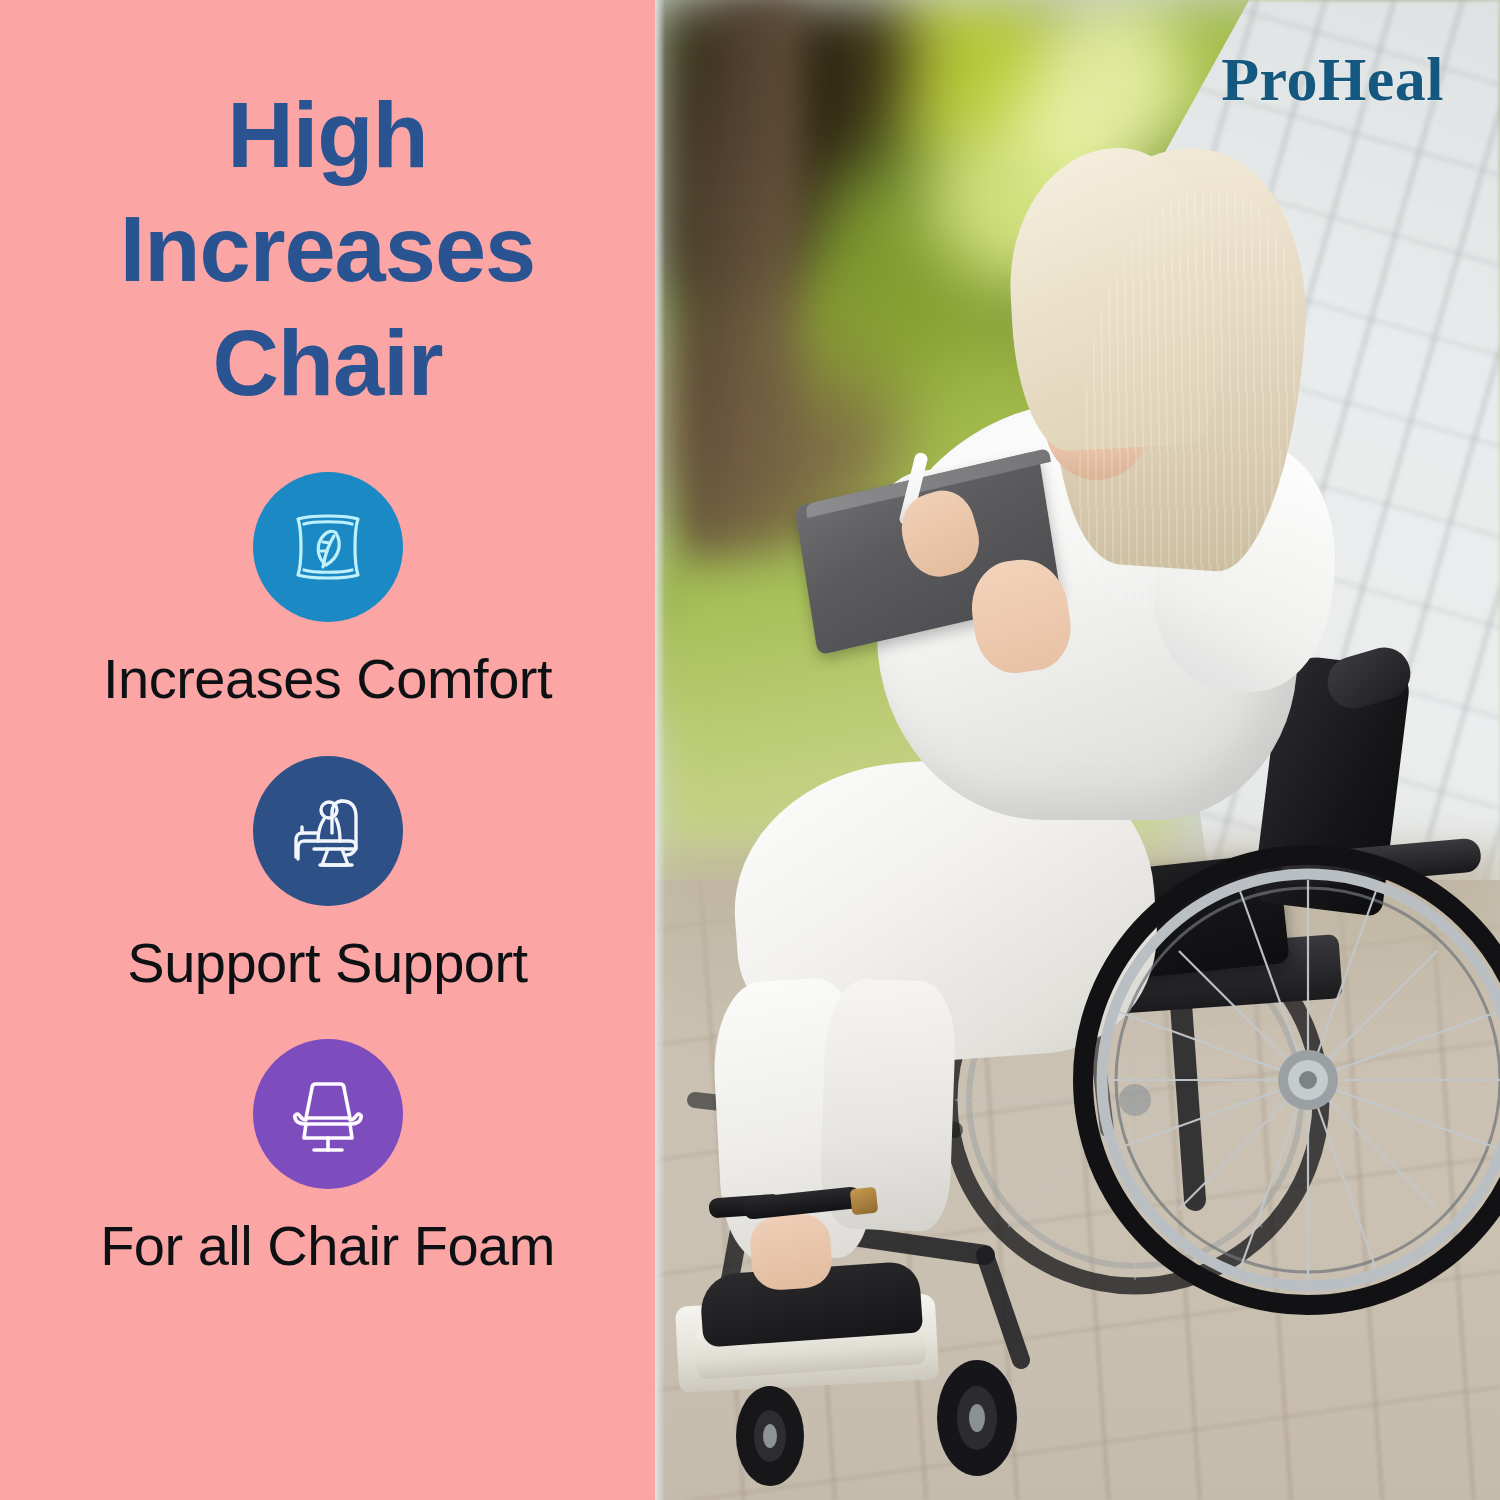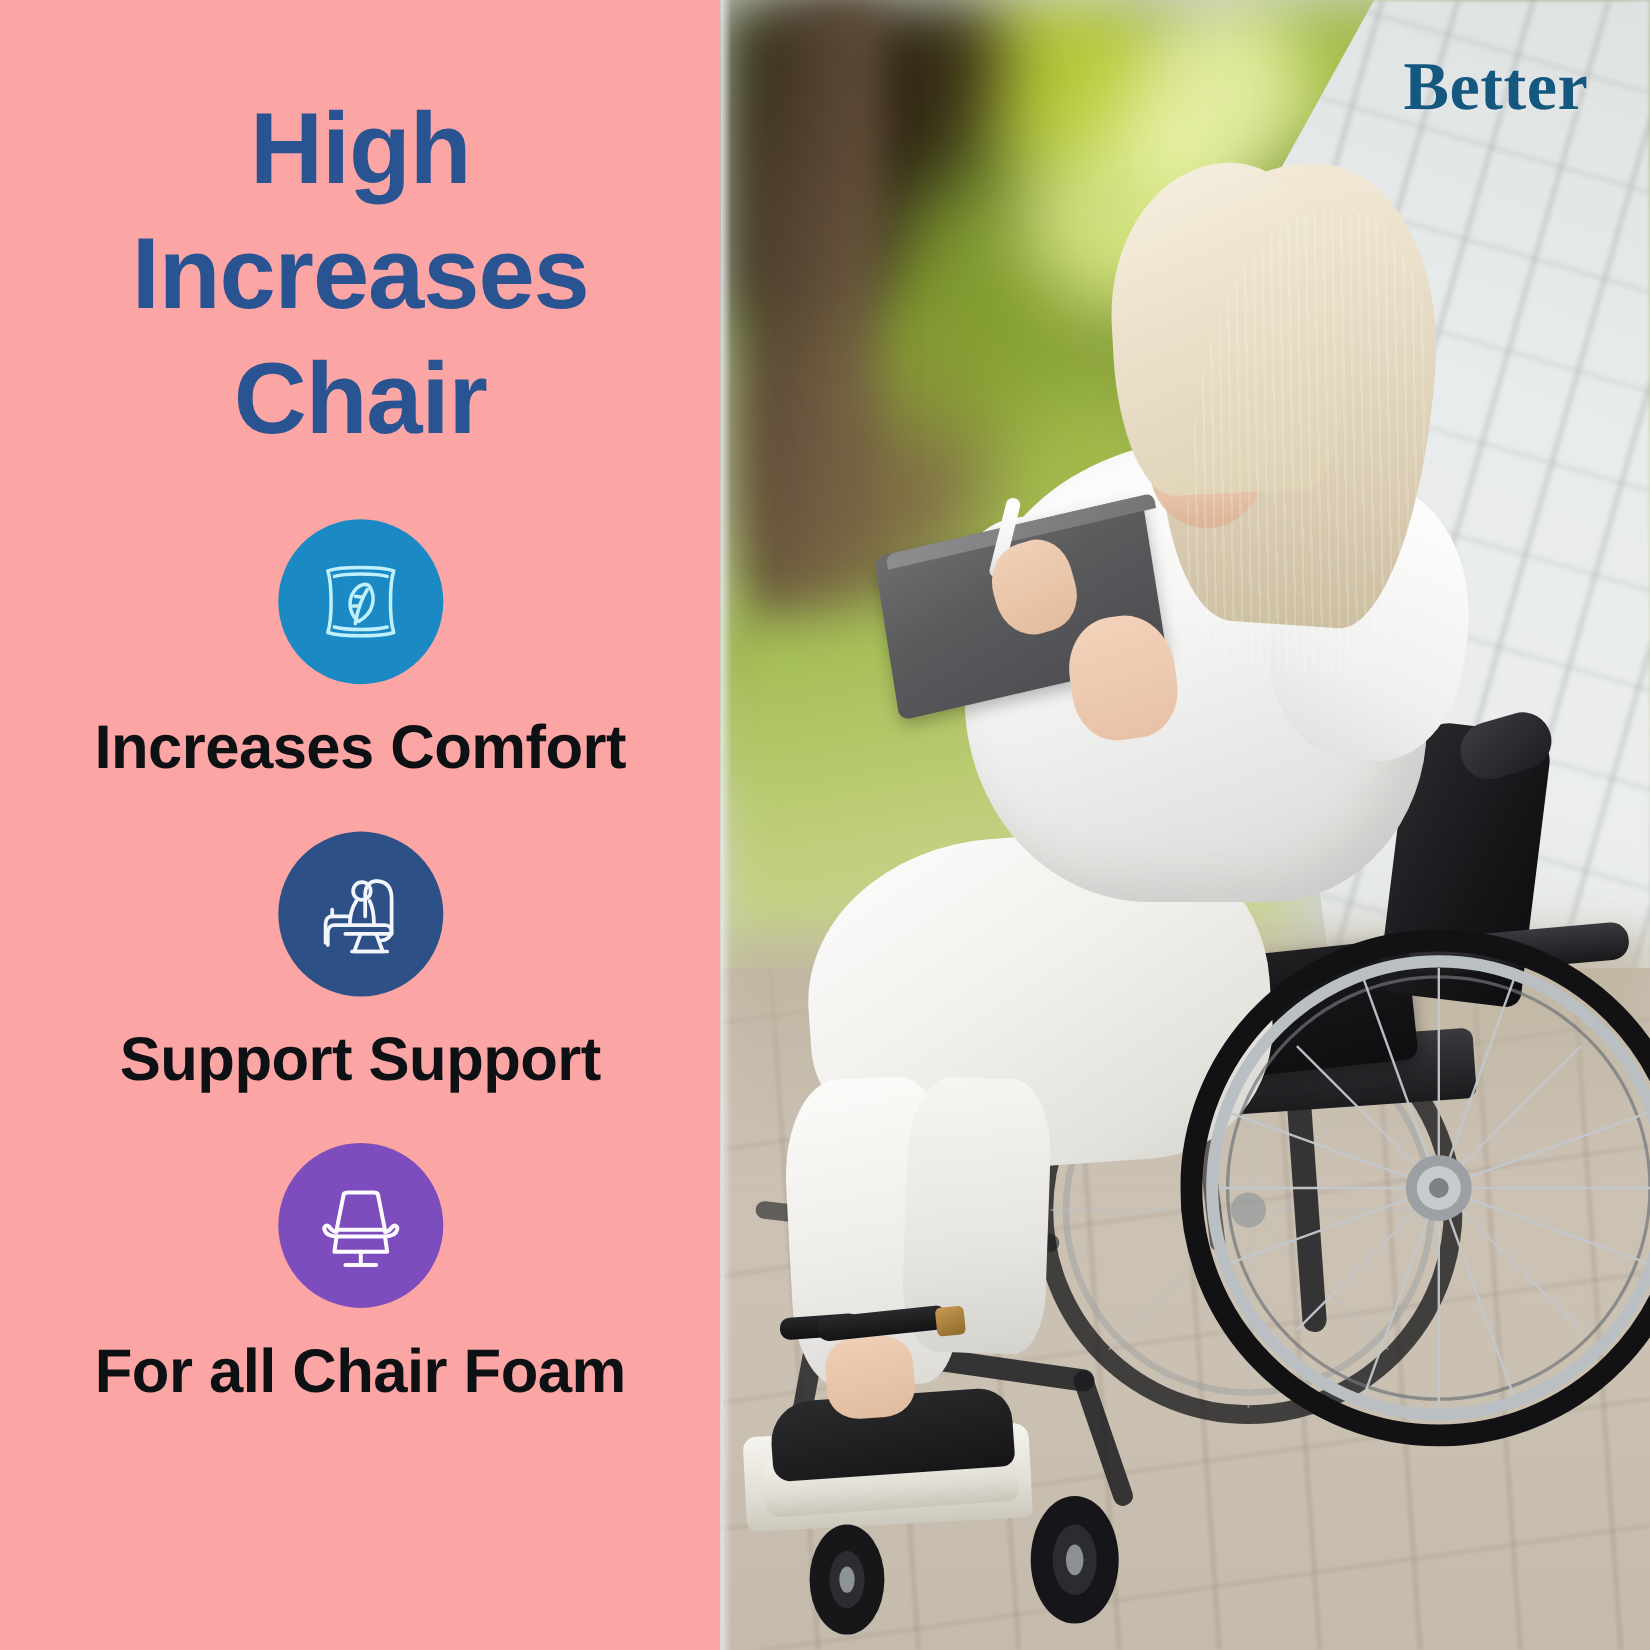--- a/index.html
+++ b/index.html
@@ -70,21 +70,21 @@
     align-items: center;
     justify-content: center;
   }
   .icon-circle svg { display: block; }
 
   .feature-label {
     margin-top: 26px;
     color: #0d1114;
     font-family: "Liberation Sans", sans-serif;
     font-size: 56px;
-    font-weight: bold;
+    font-weight: normal;
     line-height: 1.1;
     text-align: left;
     letter-spacing: -0.5px;
   }
 
   
   .photo {
     position: absolute;
     left: 655px;
     top: 0;
@@ -602,16 +602,16 @@
           <line x1="235" y1="235" x2="167" y2="46"></line>
         </g>
         <circle cx="235" cy="235" r="30" fill="#9aa0a4"></circle>
         <circle cx="235" cy="235" r="20" fill="#c6cbce"></circle>
         <circle cx="235" cy="235" r="9" fill="#7d8286"></circle>
       </svg>
     </div>
 
     <div class="ph-layer photo-edge-fade"></div>
 
-    <div class="logo">Better</div>
+    <div class="logo">ProHeal</div>
   </div>
 
 </div>
 
 </body></html>

